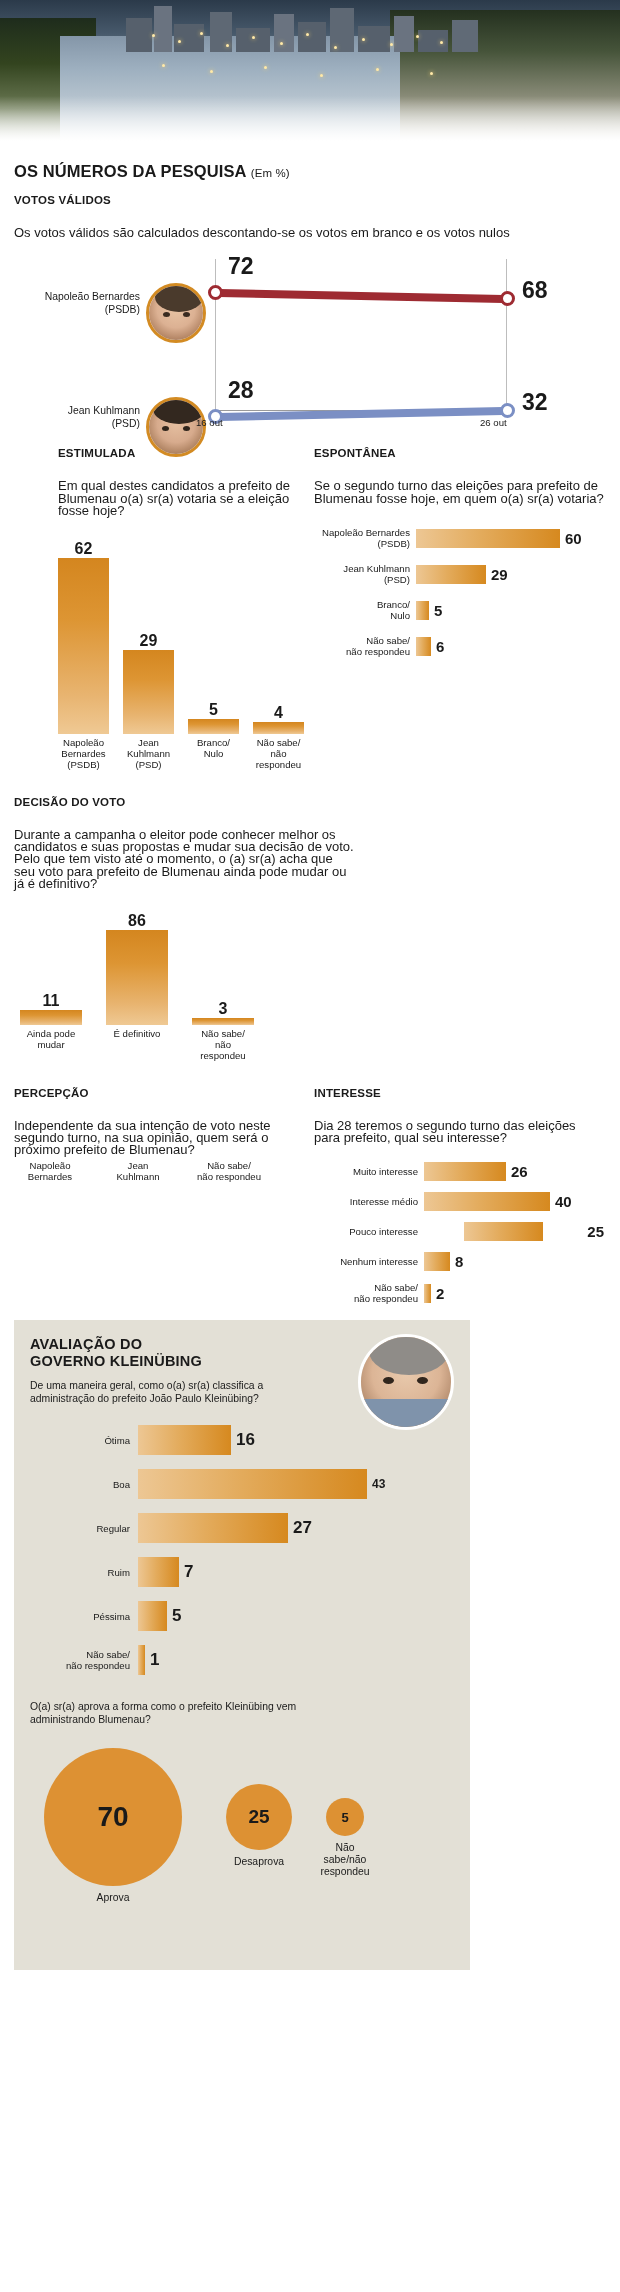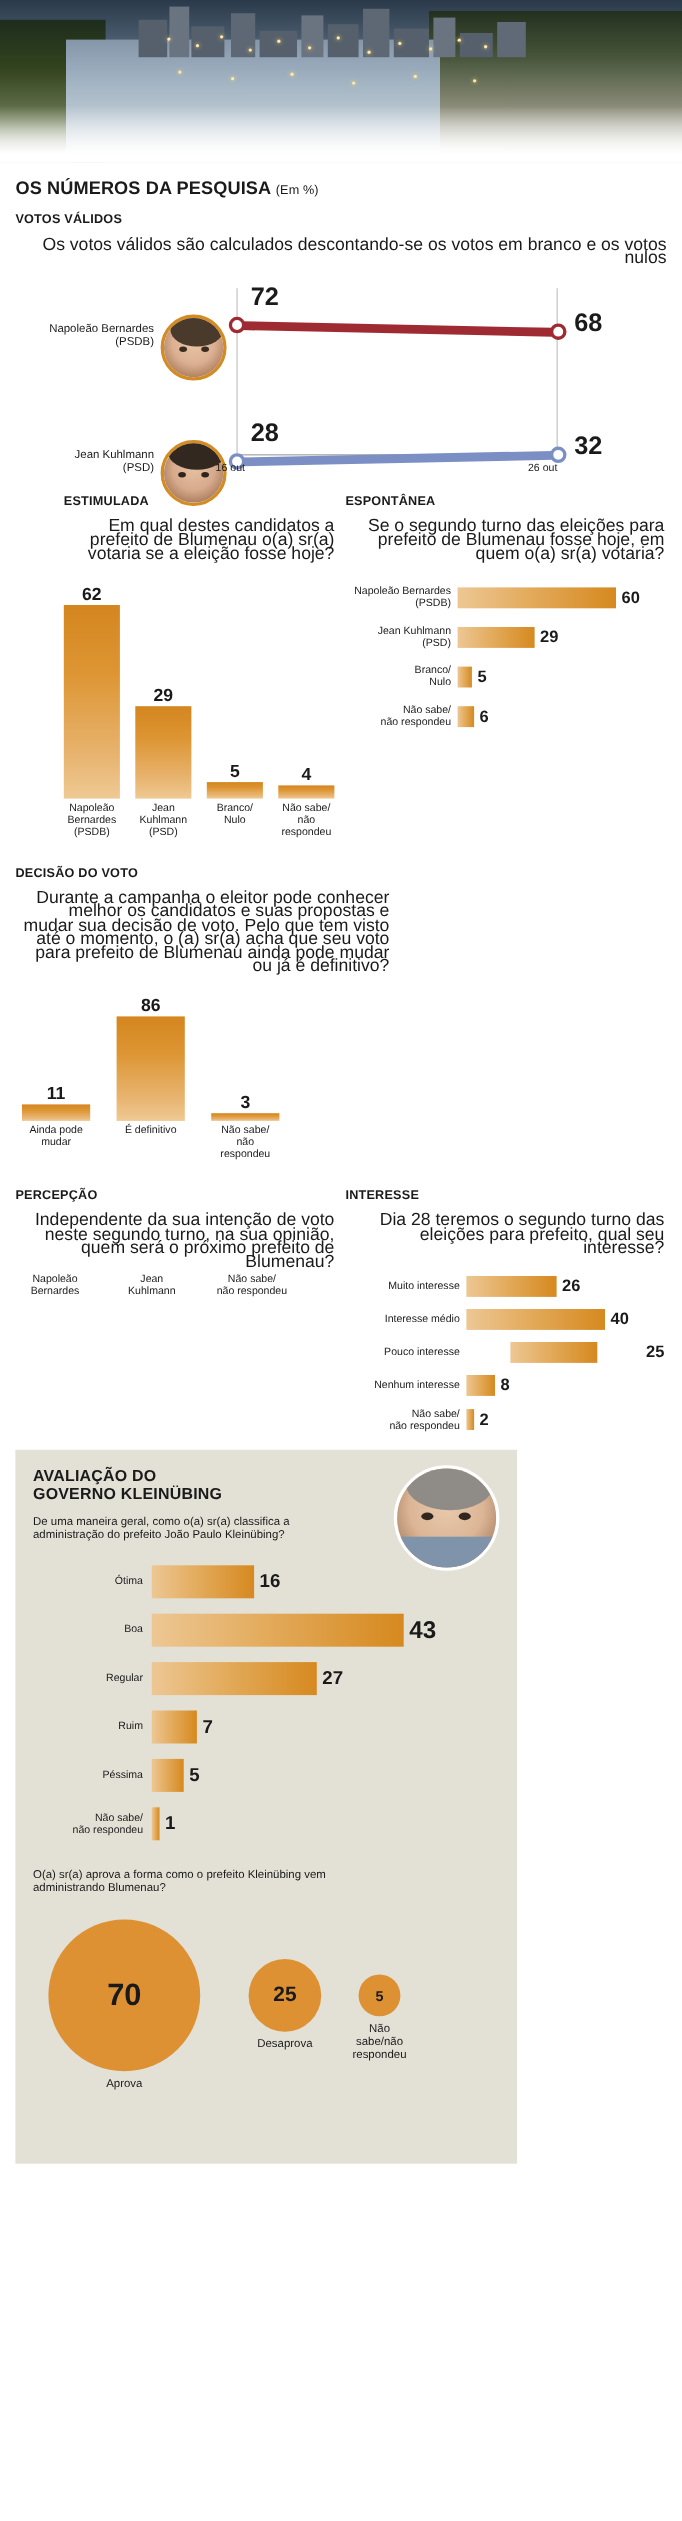--- a/index.html
+++ b/index.html
@@ -41,21 +41,21 @@
   .hero-fade {
     position: absolute; left: 0; right: 0; bottom: 0; height: 52px;
     background: linear-gradient(to bottom, rgba(255,255,255,0) 0%, #ffffff 86%);
   }
 
   
   .pad { padding: 0 14px; }
   h1.title { font-size: 16.5px; font-weight: bold; letter-spacing: .1px; margin-top: 14px; }
   h1.title .sub { font-size: 11.5px; font-weight: normal; }
   h2.sec { font-size: 11.5px; font-weight: bold; letter-spacing: .2px; }
-  p.q { font-size: 16px; line-height: 12.4px; margin-top: 11px; text-align: right; }
+  p.q { font-size: 13px; line-height: 12.4px; margin-top: 21px; }
 
   
   .linechart { position: relative; width: 620px; height: 198px; margin-top: 6px; }
   .lc-frame { position: absolute; left: 215px; top: 14px; width: 292px; height: 152px; border-left: 1px solid #bdbdbd; border-right: 1px solid #bdbdbd; border-bottom: 1px solid #9a9a9a; }
   .lc-line { position: absolute; height: 8px; border-radius: 4px; transform-origin: left center; }
   .lc-dot { position: absolute; width: 15px; height: 15px; border-radius: 50%; background: #ffffff; }
   .lc-val { position: absolute; font-size: 23px; font-weight: bold; }
   .lc-name { position: absolute; text-align: right; font-size: 10.4px; line-height: 12.4px; }
   .lc-face { position: absolute; width: 60px; height: 60px; border-radius: 50%; overflow: hidden; border: 3px solid #d38b23; }
   .lc-axis { position: absolute; font-size: 9.6px; }
@@ -363,21 +363,21 @@
 
     <div style="margin-top:20px;">
       <div class="hrow" style="margin-bottom:14px;">
         <div class="hlab" style="width:100px;"><span>Ótima</span></div>
         <div class="hbar" style="width:93px; height:30px; margin-left:8px;"></div>
         <div class="hval" style="font-size:17px;">16</div>
       </div>
       <div class="hrow" style="margin-bottom:14px;">
         <div class="hlab" style="width:100px;"><span>Boa</span></div>
         <div class="hbar" style="width:229px; height:30px; margin-left:8px;"></div>
-        <div class="hval" style="font-size:22px;">43</div>
+        <div class="hval" style="font-size:12px;">43</div>
       </div>
       <div class="hrow" style="margin-bottom:14px;">
         <div class="hlab" style="width:100px;"><span>Regular</span></div>
         <div class="hbar" style="width:150px; height:30px; margin-left:8px;"></div>
         <div class="hval" style="font-size:17px;">27</div>
       </div>
       <div class="hrow" style="margin-bottom:14px;">
         <div class="hlab" style="width:100px;"><span>Ruim</span></div>
         <div class="hbar" style="width:41px; height:30px; margin-left:8px;"></div>
         <div class="hval" style="font-size:17px;">7</div>

